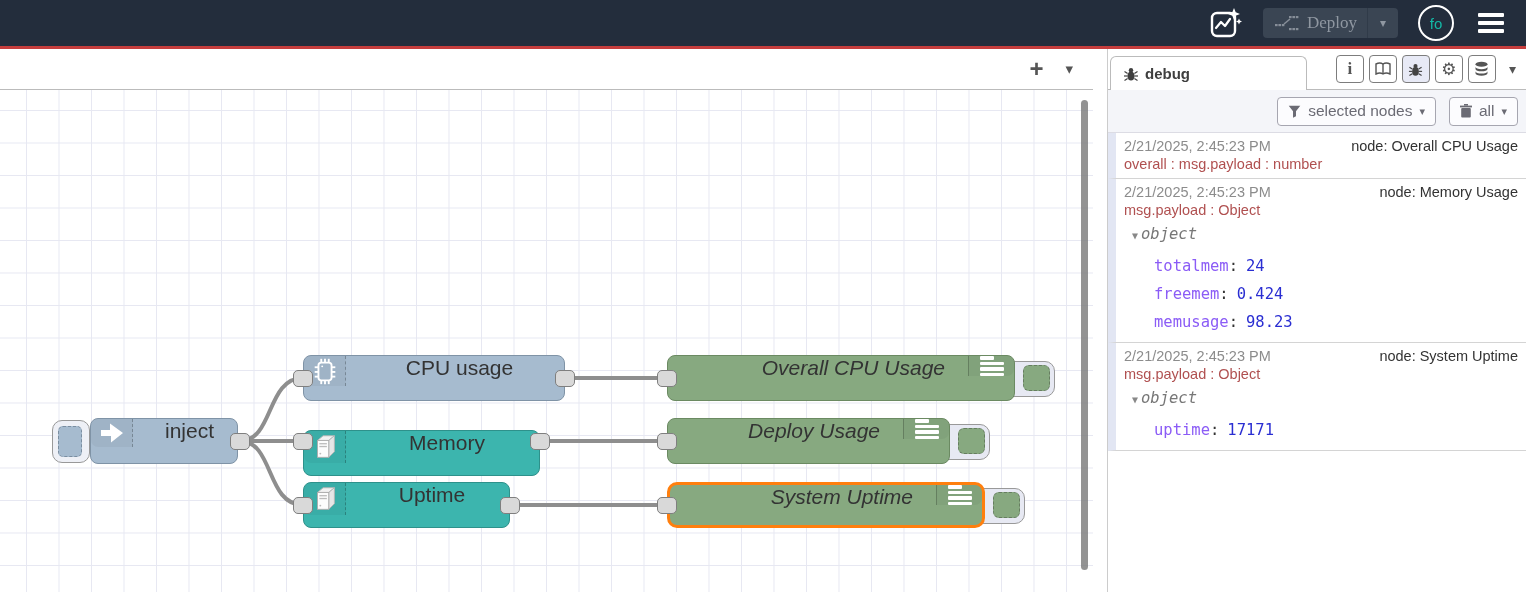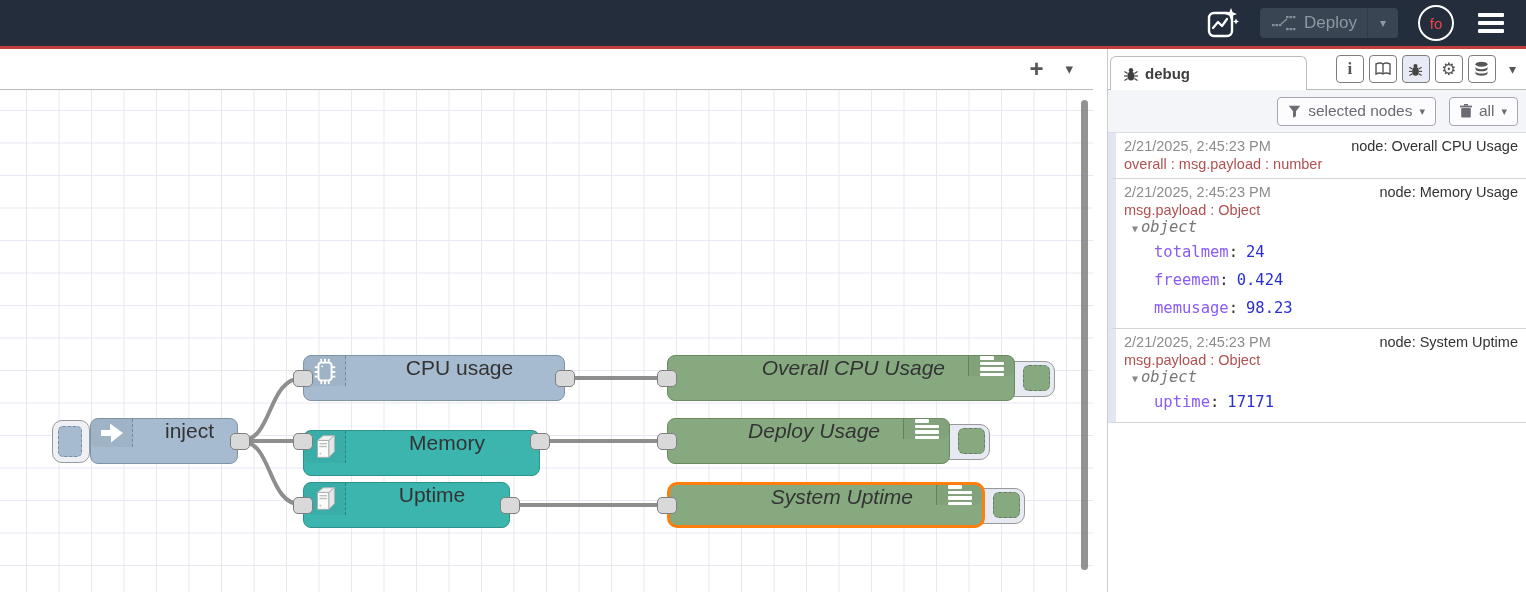--- a/index.html
+++ b/index.html
@@ -6,24 +6,24 @@
   html,body { width:1526px; height:592px; overflow:hidden; background:#fff;
               font-family:"Liberation Sans", sans-serif; }
   #app { position:relative; width:1526px; height:592px; }
 
   
   #header { height:46px; background:#232d3c; display:flex; align-items:center;
             justify-content:flex-end; gap:20px; padding-right:18px; }
   #accent-line { height:3px; background:#c63d3d; }
   .hdr-iconbtn { width:36px; height:36px; display:flex; align-items:center; justify-content:center; cursor:pointer; }
   #deploy-btn { height:30px; background:#3a4553; border-radius:4px; display:flex; align-items:center; color:#8f97a1; }
-  #deploy-btn .dep-main { display:flex; align-items:center; gap:8px; padding:0 10px 0 12px; }
+  #deploy-btn .dep-main { display:flex; align-items:center; gap:8px; padding:0 10px 0 12px;font-family:Liberation Serif, serif; }
   #deploy-btn .dep-label { font-size:17px; }
   #deploy-btn .dep-caret { padding:0 12px; font-size:12px; color:#8f97a1; border-left:1px solid #303b49; height:100%; display:flex; align-items:center; }
-  #avatar { width:36px; height:36px; border:2px solid #fff; border-radius:50%; color:#ef4444;
+  #avatar { width:36px; height:36px; border:2px solid #fff; border-radius:50%; color:#14b8a6;
             display:flex; align-items:center; justify-content:center; font-size:15px; }
   #burger { display:flex; flex-direction:column; gap:4px; cursor:pointer; padding:4px; }
   #burger span { display:block; width:26px; height:4px; background:#fff; border-radius:1px; }
 
   
   #main { display:flex; height:543px; }
   #canvas-wrap { width:1093px; display:flex; flex-direction:column; }
   #separator { width:15px; background:#fff; border-right:1px solid #ccc; }
   #sidebar { width:418px; display:flex; flex-direction:column; background:#fff; }
 
@@ -94,21 +94,21 @@
   .tb-btn .caret { font-size:11px; color:#6b6b74; }
 
   #msg-list { flex:1; background:#fff; overflow:hidden; }
   .msg { border-left:8px solid #e2e6f3; border-bottom:1px solid #d4d4d4; background:#fff; padding:5px 8px 6px 8px; }
   .msg-meta { display:flex; justify-content:space-between; font-size:14.5px; color:#8c8c8c; }
   .msg-meta .nodename { color:#333; }
   .msg-prop { font-size:14.5px; color:#b05050; margin-top:2px; }
   .msg-value { font-family:"DejaVu Sans Mono", monospace; font-size:16.5px; color:#2a2ed2;
                margin:5px 0 2px; padding-left:3px; }
   .tree-obj { font-family:"DejaVu Sans Mono", monospace; font-size:15.5px; color:#777;
-              padding-left:8px; line-height:18px; cursor:pointer; }
+              padding-left:8px; line-height:32px; cursor:pointer; }
   .tree-obj .tcaret { font-size:10px; color:#888; margin-right:3px; font-style:normal; }
   .tree-obj .oname { font-style:italic; }
   .tree-field { font-family:"DejaVu Sans Mono", monospace; font-size:15.5px; padding-left:30px; line-height:28px; }
   .tree-field .k { color:#8b5cf6; }
   .tree-field .c { color:#333; margin-right:8px; }
   .tree-field .v { color:#2a2ed2; }
 </style>
 </head>
 <body>
 

